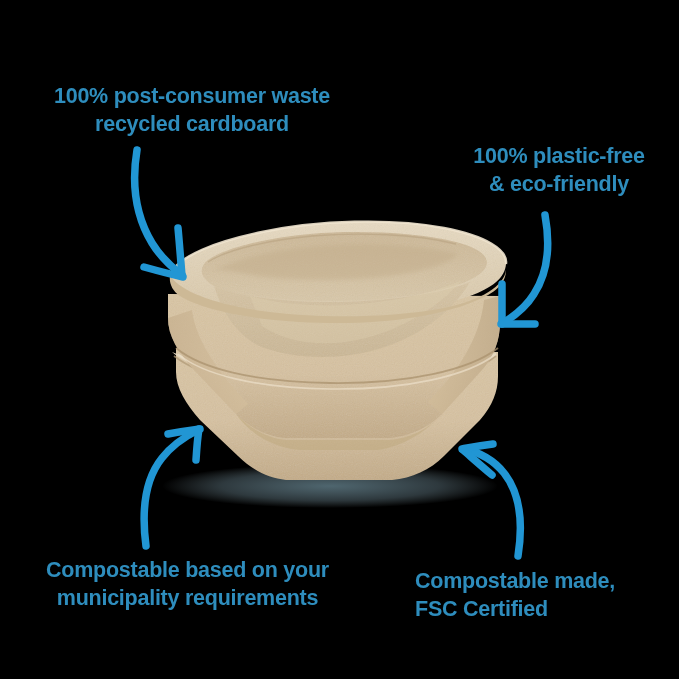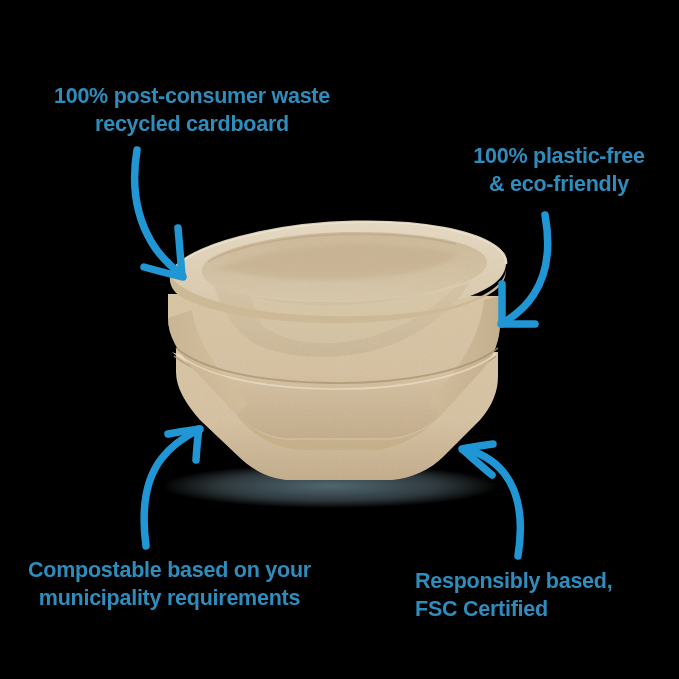--- a/index.html
+++ b/index.html
@@ -35,21 +35,21 @@
     width: 330px;
     text-align: center;
   }
   #callout-plastic-free {
     left: 444px;
     top: 143px;
     width: 230px;
     text-align: center;
   }
   #callout-compostable {
-    left: 12px;
+    left: 30px;
     top: 557px;
     width: 315px;
     text-align: center;
   }
   #callout-fsc {
     left: 415px;
     top: 568px;
     width: 235px;
     text-align: left;
   }
@@ -229,16 +229,16 @@
 
   <div class="callout" id="callout-recycled-cardboard" style="color: rgb(46, 141, 189);">100% post-consumer waste
 recycled cardboard</div>
 
   <div class="callout" id="callout-plastic-free" style="color: rgb(46, 141, 189);">100% plastic-free
 &amp; eco-friendly</div>
 
   <div class="callout" id="callout-compostable" style="color: rgb(46, 141, 189);">Compostable based on your
 municipality requirements</div>
 
-  <div class="callout" id="callout-fsc" style="color: rgb(46, 141, 189);">Responsibly based,
+  <div class="callout" id="callout-fsc" style="color: rgb(46, 141, 189);">Compostable made,
 FSC Certified</div>
 
 </div>
 
 </body></html>

